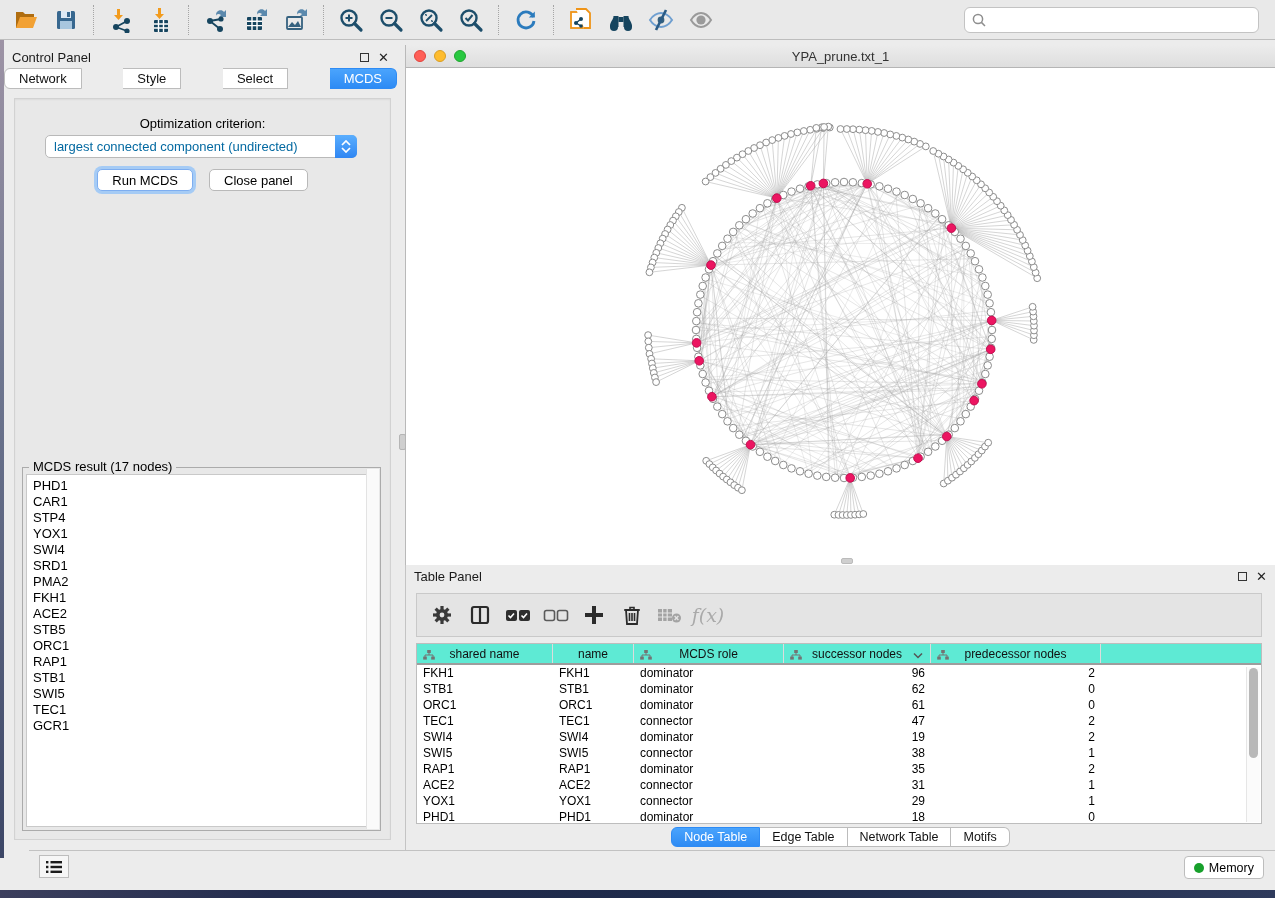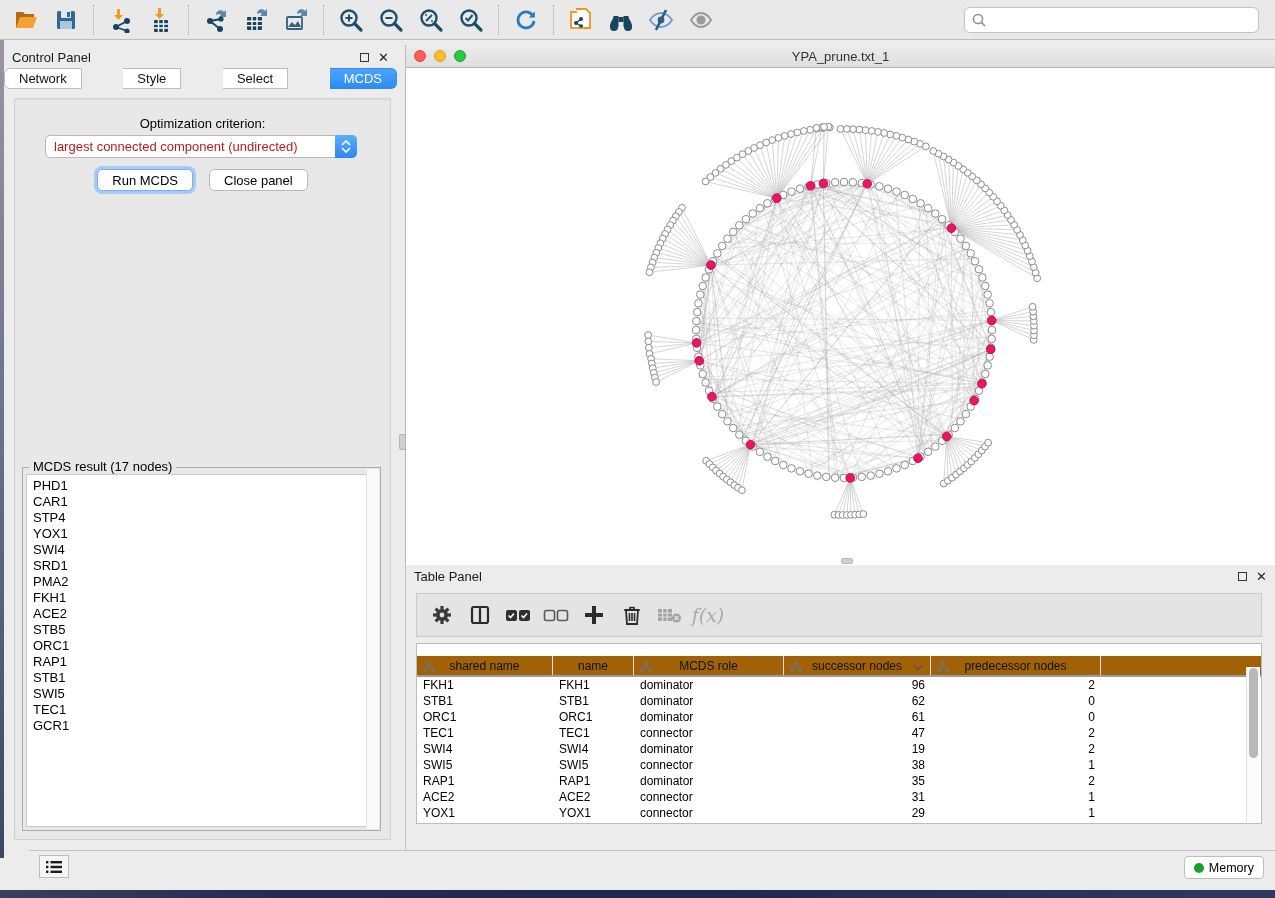--- a/index.html
+++ b/index.html
@@ -30,21 +30,21 @@
   .cp-tab{height:21px;padding:0 14px;background:#fff;border:1px solid #bcbcbc;border-left:none;
     font-size:13px;display:flex;align-items:center;color:#111;}
   .cp-tab:first-child{border-left:1px solid #bcbcbc;border-radius:6px 0 0 6px;}
   .cp-tab:last-child{border-radius:0 6px 6px 0;}
   .cp-tab.active{background:linear-gradient(#4aa4fd,#2e8bf4);border-color:#2e8bf4;color:#fff;}
   .cp-body{position:absolute;left:10px;right:6px;top:52px;bottom:10px;background:#e8e8e8;
     border:1px solid #d2d2d2;box-shadow:inset 0 1px 2px rgba(0,0,0,.06);}
   .opt-label{text-align:center;font-size:13px;margin-top:17px;color:#000;}
   .dropdown{position:absolute;left:30px;right:33px;top:36px;height:23px;background:#fff;
     border:1px solid #b9b9b9;border-radius:5px;display:flex;align-items:center;font-size:13px;
-    padding-left:8px;color:#b91c1c;}
+    padding-left:8px;color:#0369a1;}
   .dd-cap{position:absolute;right:-1px;top:-1px;bottom:-1px;width:22px;border-radius:0 5px 5px 0;
     background:linear-gradient(#5aaefe,#2f86f3);display:flex;flex-direction:column;align-items:center;justify-content:center;gap:1px;}
   .dd-cap svg{display:block;}
   .btn-row{position:absolute;top:70px;left:0;right:0;display:flex;justify-content:center;gap:16px;}
   .mac-btn{height:22px;padding:0 14px;background:#fff;border:1px solid #b9b9b9;border-radius:5px;
     font-size:13px;display:flex;align-items:center;color:#000;}
   .mac-btn.focus{box-shadow:0 0 0 3px #a5cbf5;border-color:#7eaef0;}
   .groupbox{position:absolute;left:7px;right:9px;top:368px;bottom:8px;border:1px solid #ababab;}
   .groupbox .legend{position:absolute;top:-9px;left:6px;background:#e8e8e8;padding:0 4px;font-size:13px;color:#000;}
   .mcds-list{position:absolute;left:3px;right:3px;top:6px;bottom:3px;background:#fff;
@@ -66,21 +66,21 @@
   .split-h{position:absolute;left:50%;bottom:1px;width:12px;height:6px;background:#cfcfcf;border-radius:2px;border:1px solid #bbb;}
   .split-v{position:absolute;left:399px;top:434px;width:7px;height:16px;background:#cfcfcf;border:1px solid #b5b5b5;border-radius:2px;z-index:6;}
 
   
   .tpanel{position:absolute;left:405px;right:0;top:565px;bottom:40px;background:#ececec;border-left:1px solid #c4c4c4;}
   .tp-toolbar{position:absolute;left:10px;right:13px;top:28px;height:44px;background:#e4e4e4;
     border:1px solid #c9c9c9;display:flex;align-items:center;padding:0 8px;gap:4px;}
   .tp-btn{width:34px;height:34px;display:flex;align-items:center;justify-content:center;}
   .fx{font-family:"DejaVu Serif","Liberation Serif",serif;font-style:italic;font-size:19px;color:#a9a9a9;}
   .ttable{position:absolute;left:10px;right:13px;top:78px;bottom:26px;background:#fff;border:1px solid #bdbdbd;overflow:hidden;}
-  .thead{display:flex;height:21px;background:#a16207;border-bottom:2px solid #9d9d9d;margin-top:12px;}
+  .thead{display:flex;height:21px;background:#5eead4;border-bottom:2px solid #9d9d9d;}
   .th{position:relative;display:flex;align-items:center;justify-content:center;font-size:12px;color:#111;
     border-right:1px solid #dcdcdc;flex:0 0 auto;}
   .th .tree{position:absolute;left:6px;top:6px;}
   .trow{display:flex;height:16px;align-items:center;}
   .td{flex:0 0 auto;font-size:12px;color:#000;padding:0 6px;white-space:nowrap;overflow:hidden;}
   .td.num{text-align:right;}
   .tscroll{position:absolute;right:1px;top:23px;bottom:1px;width:14px;background:#fbfbfb;border-left:1px solid #e6e6e6;}
   .tthumb{position:absolute;left:2px;top:1px;width:9px;height:90px;background:#b8b8b8;border-radius:5px;}
   .tp-tabs{position:absolute;left:0;right:0;bottom:3px;display:flex;justify-content:center;}
   .tp-tab{height:20px;padding:0 12px;background:#fff;border:1px solid #bcbcbc;border-left:none;
@@ -1214,20 +1214,26 @@
               <div class="td" style="width: 81px;">PHD1</div>
               <div class="td" style="width: 150px;">dominator</div>
               <div class="td num" style="width: 147px;">18</div>
               <div class="td num" style="width: 170px;">0</div>
             </div>
           </div>
         <div class="tscroll">
             <div class="tthumb"></div>
           </div>
       </div>
+      <div class="tp-tabs" id="tp-tabs">
+          <div class="tp-tab active">Node Table</div>
+          <div class="tp-tab">Edge Table</div>
+          <div class="tp-tab">Network Table</div>
+          <div class="tp-tab">Motifs</div>
+        </div>
     </div>
 
     <div class="statusbar">
       <div class="list-btn">
         <svg width="18" height="14" viewBox="0 0 18 14">
           <g fill="#1c1c1c">
             <rect x="1" y="1" width="2.4" height="2.4"></rect>
               <rect x="5.5" y="1" width="11.5" height="2.4"></rect>
             <rect x="1" y="5.8" width="2.4" height="2.4"></rect>
               <rect x="5.5" y="5.8" width="11.5" height="2.4"></rect>

